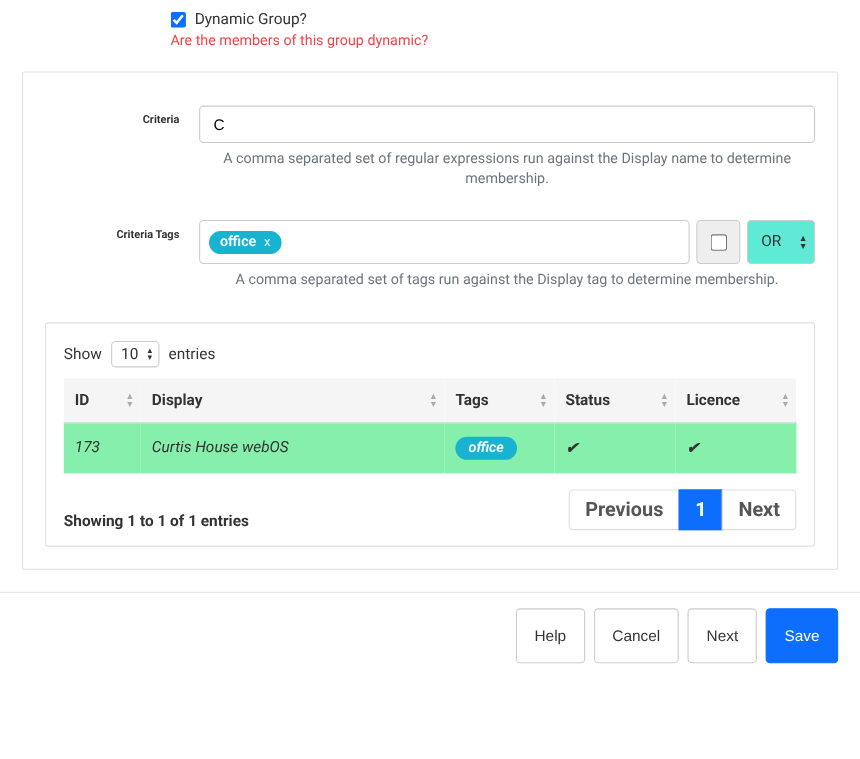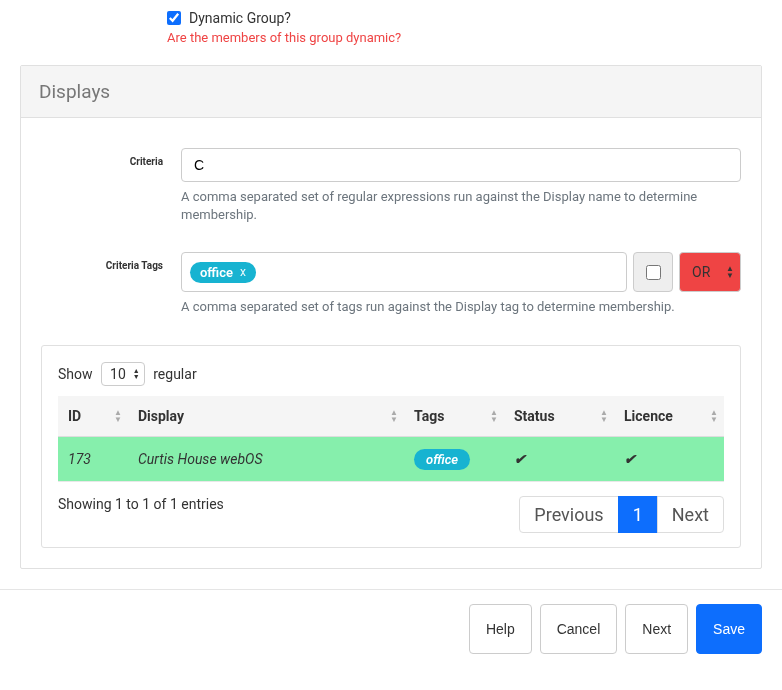--- a/index.html
+++ b/index.html
@@ -1,48 +1,48 @@
 <!DOCTYPE html>
 <html><head>
 <meta charset="utf-8">
 <style>
 * { box-sizing: border-box; margin: 0; padding: 0; }
 body { font-family: -apple-system, "Segoe UI", Roboto, Arial, sans-serif; font-size: 14px; color: #333; background: #fff; width: 782px; }
-.top-section { padding: 10px 20px 20px 155px; margin-left: 12px; }
+.top-section { padding: 10px 20px 20px 155px; }
 .checkbox-row { display: flex; align-items: center; margin-bottom: 4px; }
 .checkbox { width: 14px; height: 14px; margin-right: 8px; accent-color: #0d6efd; }
 .checkbox-label { font-size: 14px; color: #333; }
 .helper-text { font-size: 13px; color: #ef4444; }
 .panel { border: 1px solid #e0e0e0; margin: 0 20px 20px; border-radius: 2px; }
 .panel-header { background: #f5f5f5; padding: 14px 18px; border-bottom: 1px solid #e0e0e0; color: #777; font-size: 19px; font-weight: 400; }
 .panel-body { padding: 30px 20px 20px; }
 .form-row { display: flex; margin-bottom: 28px; }
 .form-label { width: 140px; text-align: right; padding-right: 18px; padding-top: 8px; font-weight: 700; color: #333; font-size: 10px; }
 .form-field { flex: 1; }
 .text-input { width: 100%; padding: 8px 12px; border: 1px solid #ccc; border-radius: 4px; font-size: 14px; }
-.field-help { font-size: 13px; color: #6c757d; margin-top: 6px; line-height: 1.4; }
+.field-help { font-size: 13px; color: #6c757d; margin-top: 6px; line-height: 1.4; text-align: center; }
 .tags-row { display: flex; gap: 6px; align-items: stretch; }
 .tags-input-wrap { flex: 1; border: 1px solid #ccc; border-radius: 4px; padding: 6px 8px; display: flex; align-items: center; min-height: 40px; background:#fff; }
 .tag-chip { background: #17b3d1; color: #fff; padding: 3px 10px; border-radius: 12px; font-size: 13px; font-weight: 600; display: inline-flex; align-items: center; }
 .tag-chip .x { margin-left: 7px; font-size: 12px; font-weight: 400; opacity: .9; cursor: pointer; }
 .checkbox-box-wrap { border: 1px solid #ccc; border-radius: 4px; display: flex; align-items: center; justify-content: center; width: 40px; background: #eee; }
 .checkbox-box-wrap input { width: 15px; height: 15px; }
-.or-select-wrap { border: 1px solid #ccc; border-radius: 4px; padding: 0 20px 0 12px; display: flex; align-items: center; position: relative; min-width: 62px; background:#ef4444; }
+.or-select-wrap { border: 1px solid #ccc; border-radius: 4px; padding: 0 20px 0 12px; display: flex; align-items: center; position: relative; min-width: 62px; background:#5eead4; }
 .or-select-arrows { position: absolute; right: 6px; top: 50%; transform: translateY(-50%); display: flex; flex-direction: column; font-size: 8px; line-height: 7px; color: #333; }
 .table-panel { border: 1px solid #e0e0e0; border-radius: 3px; padding: 16px 16px 14px; margin-top: 10px; }
 .table-top { margin-bottom: 10px; }
 .entries-select { display: inline-flex; align-items: center; border: 1px solid #ccc; border-radius: 4px; padding: 3px 18px 3px 8px; margin: 0 5px; position: relative; font-size: 14px; }
 .entries-select .arrows { position: absolute; right: 4px; top: 50%; transform: translateY(-50%); display: flex; flex-direction: column; font-size: 7px; line-height: 6px; }
 table { width: 100%; border-collapse: collapse; }
 thead th { background: #f5f5f5; padding: 12px 10px; text-align: left; font-weight: 700; font-size: 14px; border-bottom: 1px solid #ddd; position: relative; }
 tbody td { background: #86efac; padding: 14px 10px; border-bottom: 1px solid #e8e8e8; font-style: italic; }
 .sort-icons { position: absolute; right: 6px; top: 50%; transform: translateY(-50%); font-size: 8px; color: #aaa; line-height: 7px; display: flex; flex-direction: column; }
 .badge-office { background: #17b3d1; color: #fff; padding: 3px 12px; border-radius: 11px; font-size: 13px; font-weight: 600; }
 .check { font-weight: 700; }
-.table-bottom { display: flex; justify-content: space-between; align-items: flex-start; margin-top: 14px; }
+.table-bottom { display: flex; justify-content: space-between; align-items: flex-end; margin-top: 14px; font-weight: bold; }
 .pagination { display: flex; }
 .page-btn { border: 1px solid #ddd; padding: 7px 14px; font-size: 18px; color: #555; background: #fff; margin-left: -1px; cursor: pointer; }
 .page-btn.first { border-radius: 4px 0 0 4px; }
 .page-btn.last { border-radius: 0 4px 4px 0; }
 .page-btn.active { background: #0d6efd; color: #fff; border-color: #0d6efd; }
 .footer { border-top: 1px solid #e5e5e5; padding: 14px 20px; display: flex; justify-content: flex-end; gap: 8px; }
 .btn { border: 1px solid #ccc; background: #fff; padding: 16px 16px; border-radius: 4px; font-size: 14px; cursor: pointer; color: #333; }
 .btn-primary { background: #0d6efd; color: #fff; border-color: #0d6efd; text-align: right; }
 </style>
 </head>
@@ -50,21 +50,20 @@
 
 <div class="top-section">
   <div class="checkbox-row">
     <input type="checkbox" class="checkbox" checked="" style="">
     <span class="checkbox-label">Dynamic Group?</span>
   </div>
   <div class="helper-text">Are the members of this group dynamic?</div>
 </div>
 
 <div class="panel">
-  <div class="panel-header">Displays</div>
   <div class="panel-body">
 
     <div class="form-row">
       <div class="form-label">Criteria</div>
       <div class="form-field">
         <input type="text" class="text-input" value="C" style="">
         <div class="field-help">A comma separated set of regular expressions run against the Display name to determine membership.</div>
       </div>
     </div>
 
@@ -96,21 +95,21 @@
     <div class="table-panel">
       <div class="table-top">
         <span>Show</span>
         <span class="entries-select">
           <span>10</span>
           <span class="arrows">
               <span>▲</span>
               <span>▼</span>
             </span>
         </span>
-        <span>regular</span>
+        <span>entries</span>
       </div>
 
       <table>
         <thead>
           <tr>
             <th style="width:70px"><span>ID</span><span class="sort-icons">
                   <span>▲</span>
                   <span>▼</span>
                 </span></th>
             <th><span>Display</span><span class="sort-icons">

